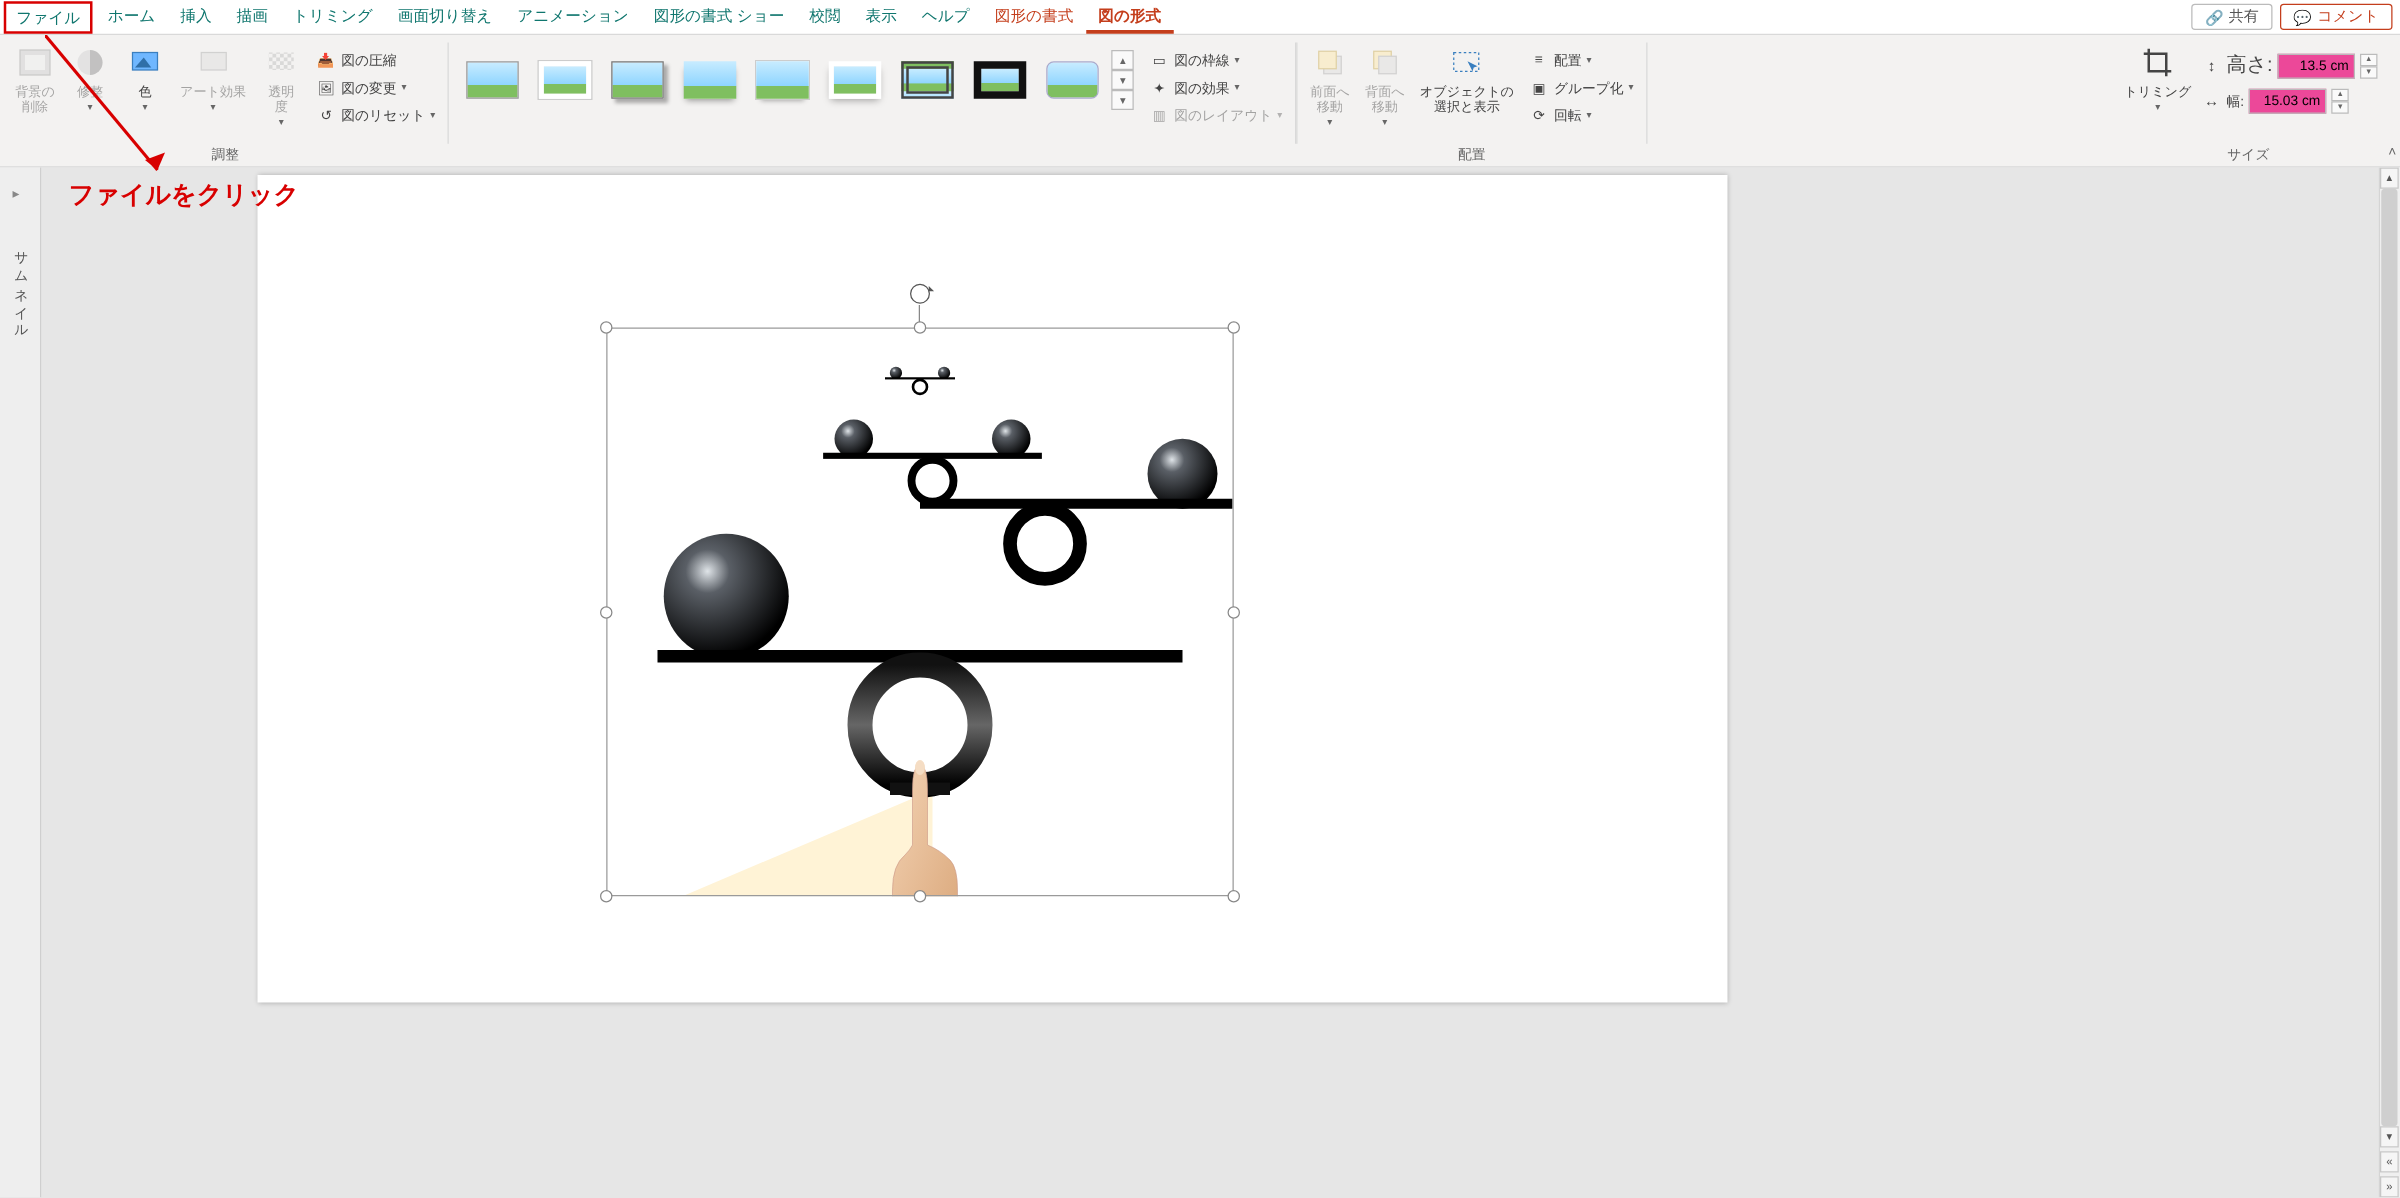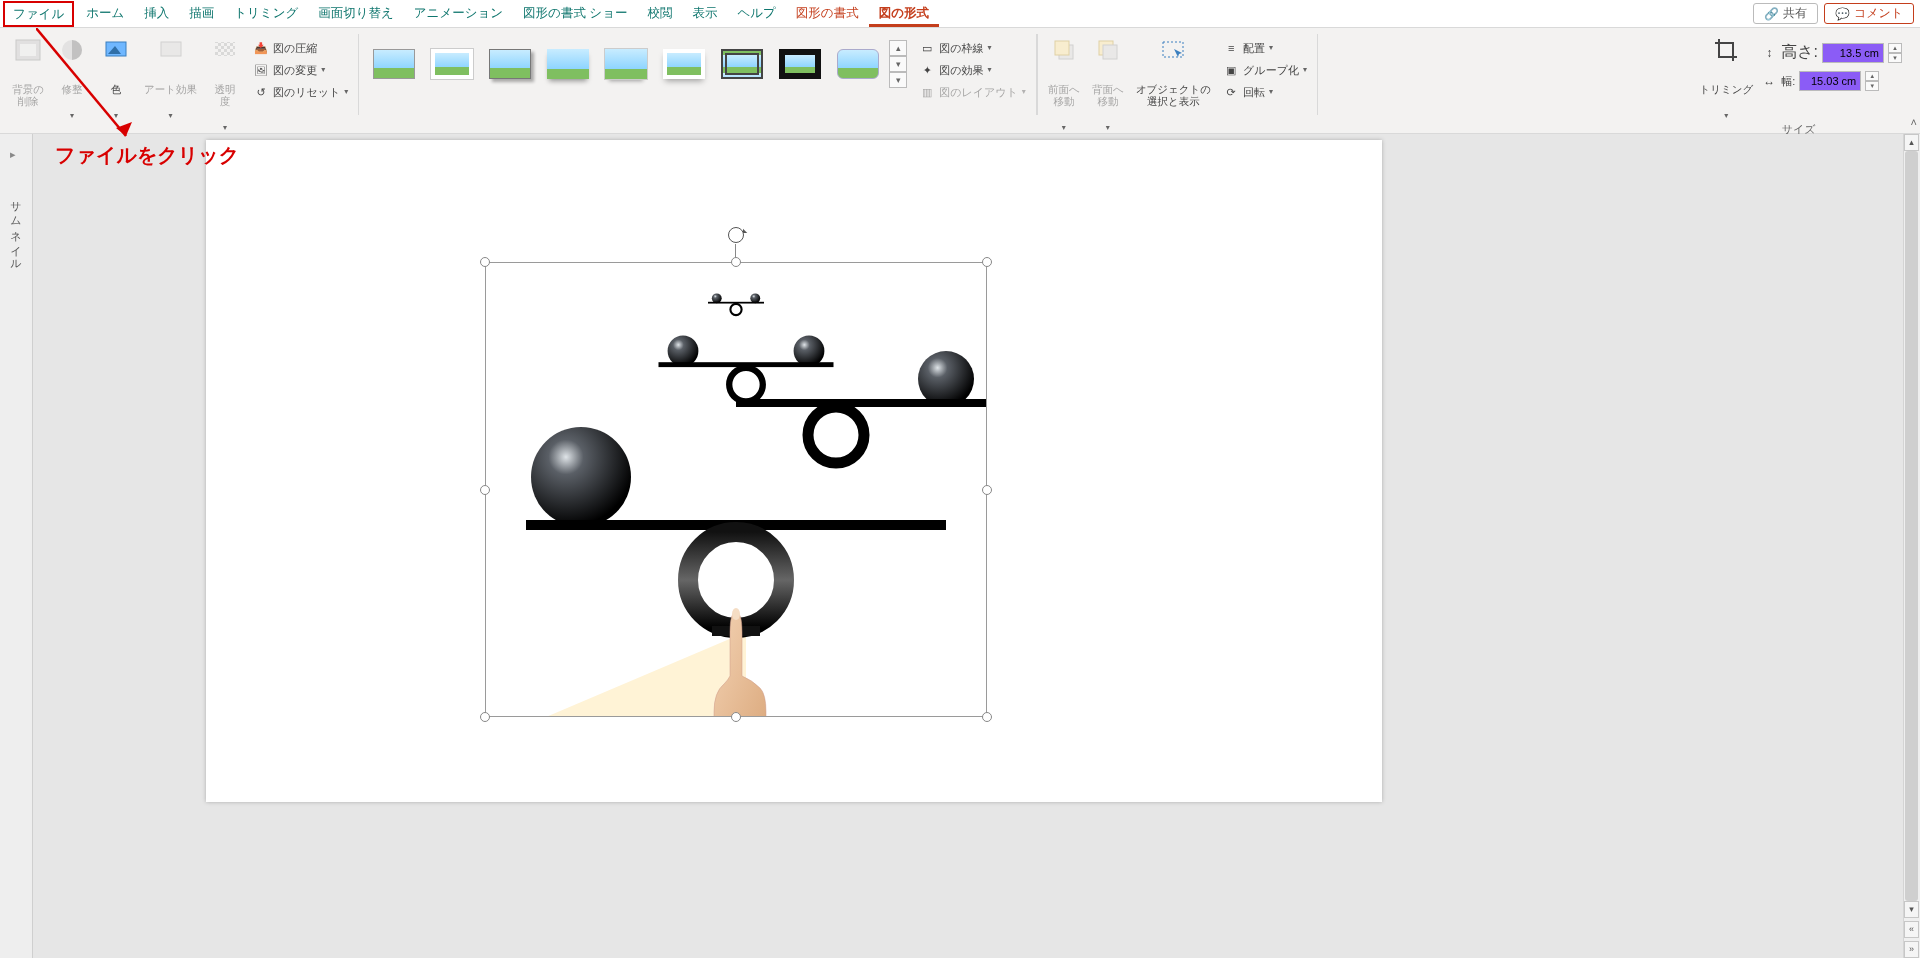--- a/index.html
+++ b/index.html
@@ -100,21 +100,21 @@
   .group-sep {
     width: 1px;
     background: #d9d9d9;
     margin: 6px 0 18px 0;
   }
 
   .big-btn {
     display: flex;
     flex-direction: column;
     align-items: center;
-    gap: 17px;
+    gap: 2px;
     padding: 2px 4px;
     cursor: pointer;
     min-width: 36px;
   }
   .big-btn .icon {
     width: 32px; height: 32px;
     display: flex; align-items: center; justify-content: center;
   }
   .big-btn .lbl {
     font-size: 10.5px;
@@ -202,21 +202,21 @@
     align-items: center;
     gap: 4px;
   }
   .size-field input {
     width: 62px;
     height: 20px;
     font-size: 11px;
     text-align: right;
     padding-right: 4px;
     border: 1px solid #bbb;
-    background: #8b5cf6;
+    background: #ec4899;
   }
   .spin {
     width: 14px;
     display: flex;
     flex-direction: column;
   }
   .spin div {
     height: 10px;
     border: 1px solid #bbb;
     font-size: 7px;

